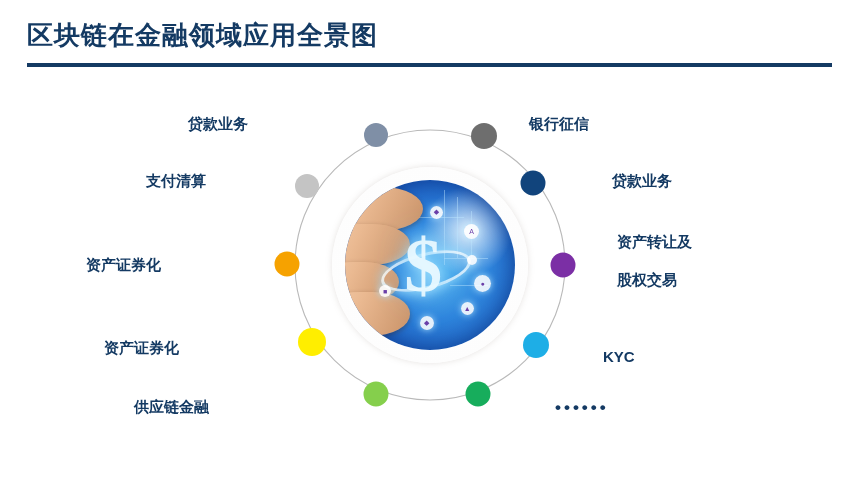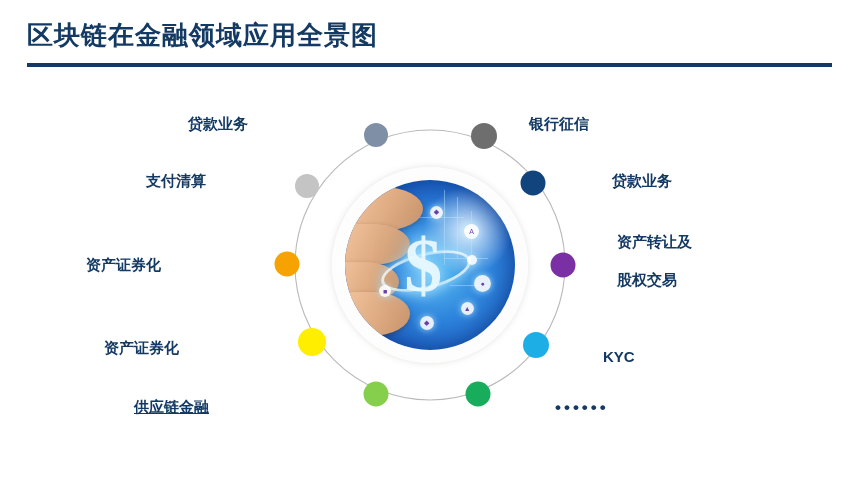--- a/index.html
+++ b/index.html
@@ -214,20 +214,20 @@
         <div class="node-dot" style="left: 287px; top: 186px; width: 25px; height: 25px; background: rgb(246, 162, 0);"></div>
         <div class="node-label left" style="left: 161px; top: 176px;">资产证券化</div>
         <div class="node-dot" style="left: 563px; top: 187px; width: 25px; height: 25px; background: rgb(123, 47, 165);"></div>
         <div class="node-label right" style="left: 617px; top: 153px;">资产转让及</div>
         <div class="node-label right" style="left: 617px; top: 191px;">股权交易</div>
         <div class="node-dot" style="left: 312px; top: 264px; width: 28px; height: 28px; background: rgb(255, 238, 0);"></div>
         <div class="node-label left" style="left: 179px; top: 259px;">资产证券化</div>
         <div class="node-dot" style="left: 536px; top: 267px; width: 26px; height: 26px; background: rgb(30, 174, 230);"></div>
         <div class="node-label right" style="left: 603px; top: 268px;">KYC</div>
         <div class="node-dot" style="left: 376px; top: 316px; width: 25px; height: 25px; background: rgb(133, 207, 76);"></div>
-        <div class="node-label left" style="left: 209px; top: 318px; text-decoration: underline;">供应链金融</div>
+        <div class="node-label left" style="left: 209px; top: 318px;">供应链金融</div>
         <div class="node-dot" style="left: 478px; top: 316px; width: 25px; height: 25px; background: rgb(23, 173, 92);"></div>
       </div>
 
     <div id="ellipsis" style="left: 555px; top: 320px;">••••••</div>
 
   </div>
 </div>
 
 </body></html>

